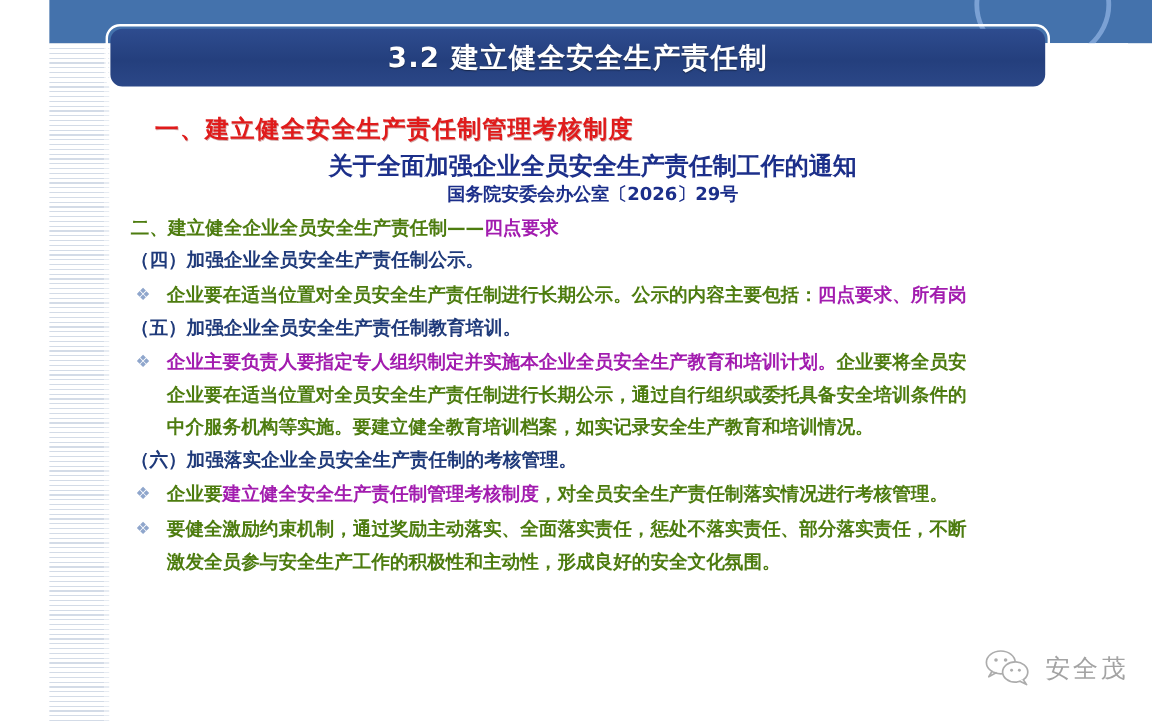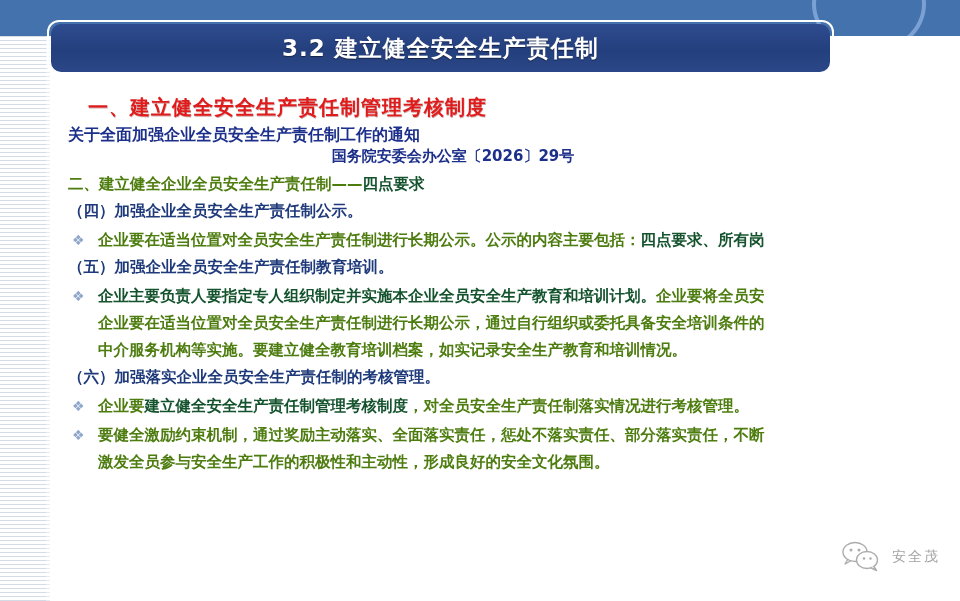--- a/index.html
+++ b/index.html
@@ -2,21 +2,21 @@
 <html><head>
 <meta charset="utf-8">
 <style>
   html,body{margin:0;padding:0;}
   body{
     width:960px;height:601px;overflow:hidden;
     background:#ffffff;
     font-family:"DejaVu Sans","Liberation Sans",sans-serif;
     position:relative;
   }
-  .slide{position:absolute;inset:0;background:#fff;overflow:hidden;}
+  .slide{position:absolute;inset:0;background:#fff;overflow:hidden;margin-left:41px;}
 
   
   .top-band{
     position:absolute;left:0;top:0;width:960px;height:36px;
     background:#4472ac;
   }
   .top-arc{
     position:absolute;right:34px;top:-46px;width:106px;height:92px;
     border:4px solid #7ba1d4;border-radius:50%;
     background:transparent;
@@ -65,33 +65,33 @@
   .content{
     position:absolute;left:68px;top:88px;width:830px;
   }
   .h-red{
     color:#e01b1b;font-size:20px;font-weight:bold;letter-spacing:1px;
     margin:6px 0 4px 20px;
     text-shadow:0.6px 0.6px 0 rgba(120,0,0,.35);
     white-space:nowrap;
   }
   .h-blue-1{
-    color:#1c2f8a;font-size:16px;font-weight:bold;
+    color:#1c2f8a;font-size:20px;font-weight:bold;text-align:center;
     margin:4px 0 1px 0;padding-right:60px;white-space:nowrap;
   }
   .h-blue-2{
     color:#1c2f8a;font-size:15px;font-weight:bold;text-align:center;
     margin:0 0 5px 0;padding-right:60px;white-space:nowrap;
   }
   .line{
     color:#1f3a7a;font-size:15.5px;font-weight:bold;
     line-height:27px;white-space:nowrap;
   }
   .l-0{margin-left:0px;}
-  .red{color:#14532d;}
+  .red{color:#a21caf;}
   .navy{color:#4d7c0f;}
 
   .bullet-row{
     display:flex;align-items:flex-start;margin-top:2px;
   }
   .bullet-mark{
     width:26px;flex:0 0 26px;color:#8fa6cc;font-size:14px;
     line-height:27px;text-align:left;padding-left:4px;
   }
   .bullet-body{
@@ -99,21 +99,21 @@
     line-height:27px;
   }
   .bullet-body .ln{white-space:nowrap;display:block;}
 
   
   .watermark{
     position:absolute;right:20px;bottom:26px;
     display:flex;align-items:center;gap:10px;opacity:.62;
   }
   .wm-text{
-    color:#6b6b6b;font-size:14px;letter-spacing:2px;
+    color:#6b6b6b;font-size:21px;letter-spacing:2px;
     font-family:"DejaVu Sans","Liberation Sans",sans-serif;
   }
   .wm-icon{width:44px;height:36px;display:block;}
 </style>
 </head>
 <body>
 
 <div class="slide">
 
   <div class="top-band"></div>

